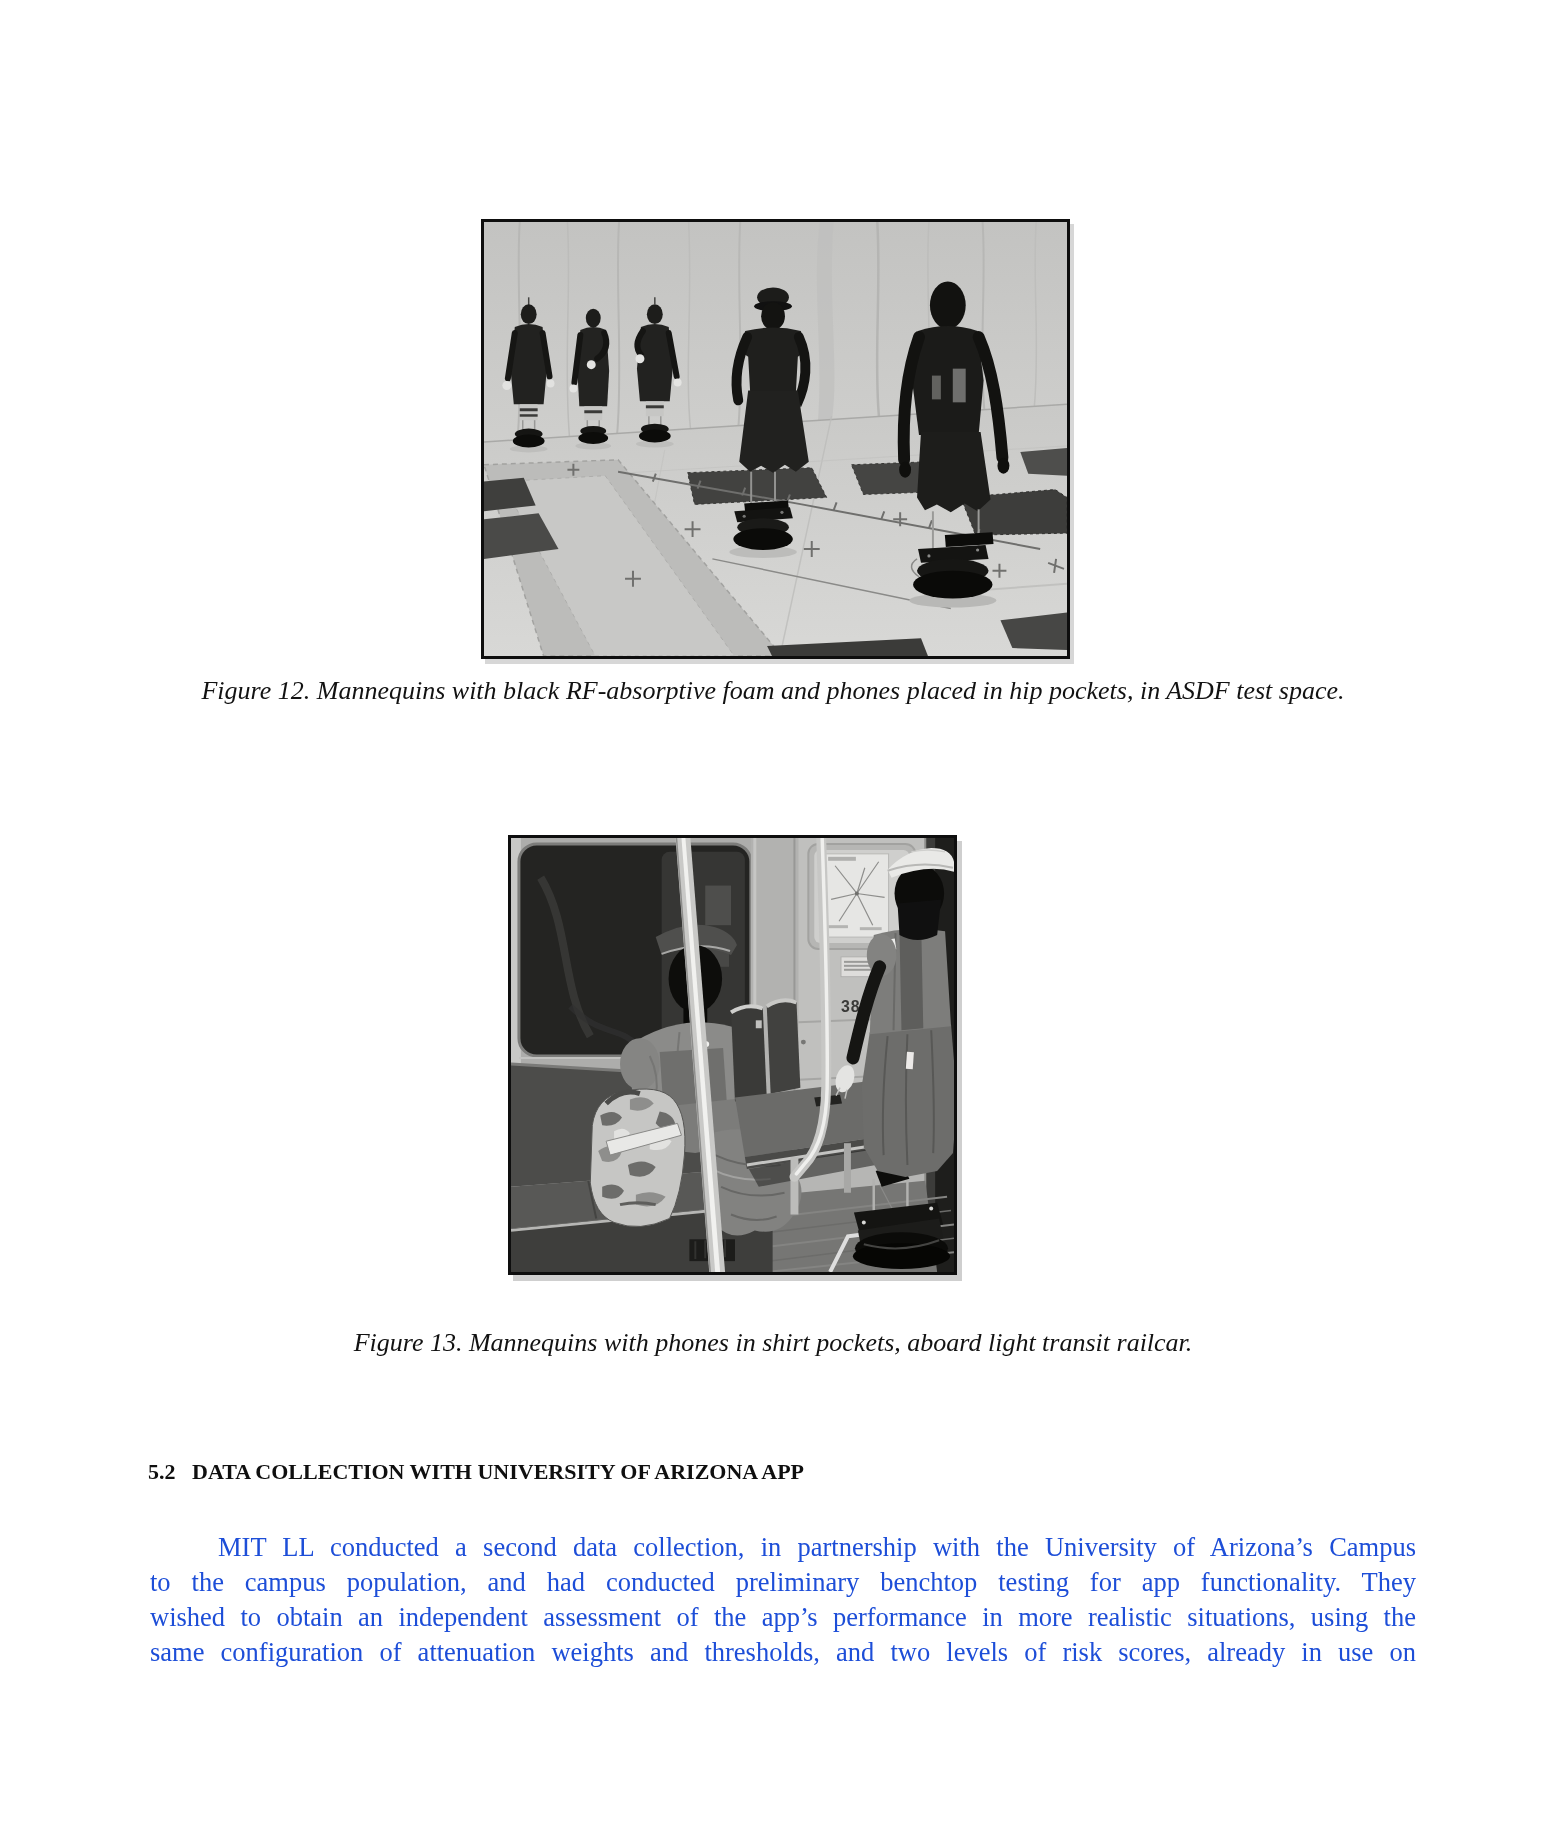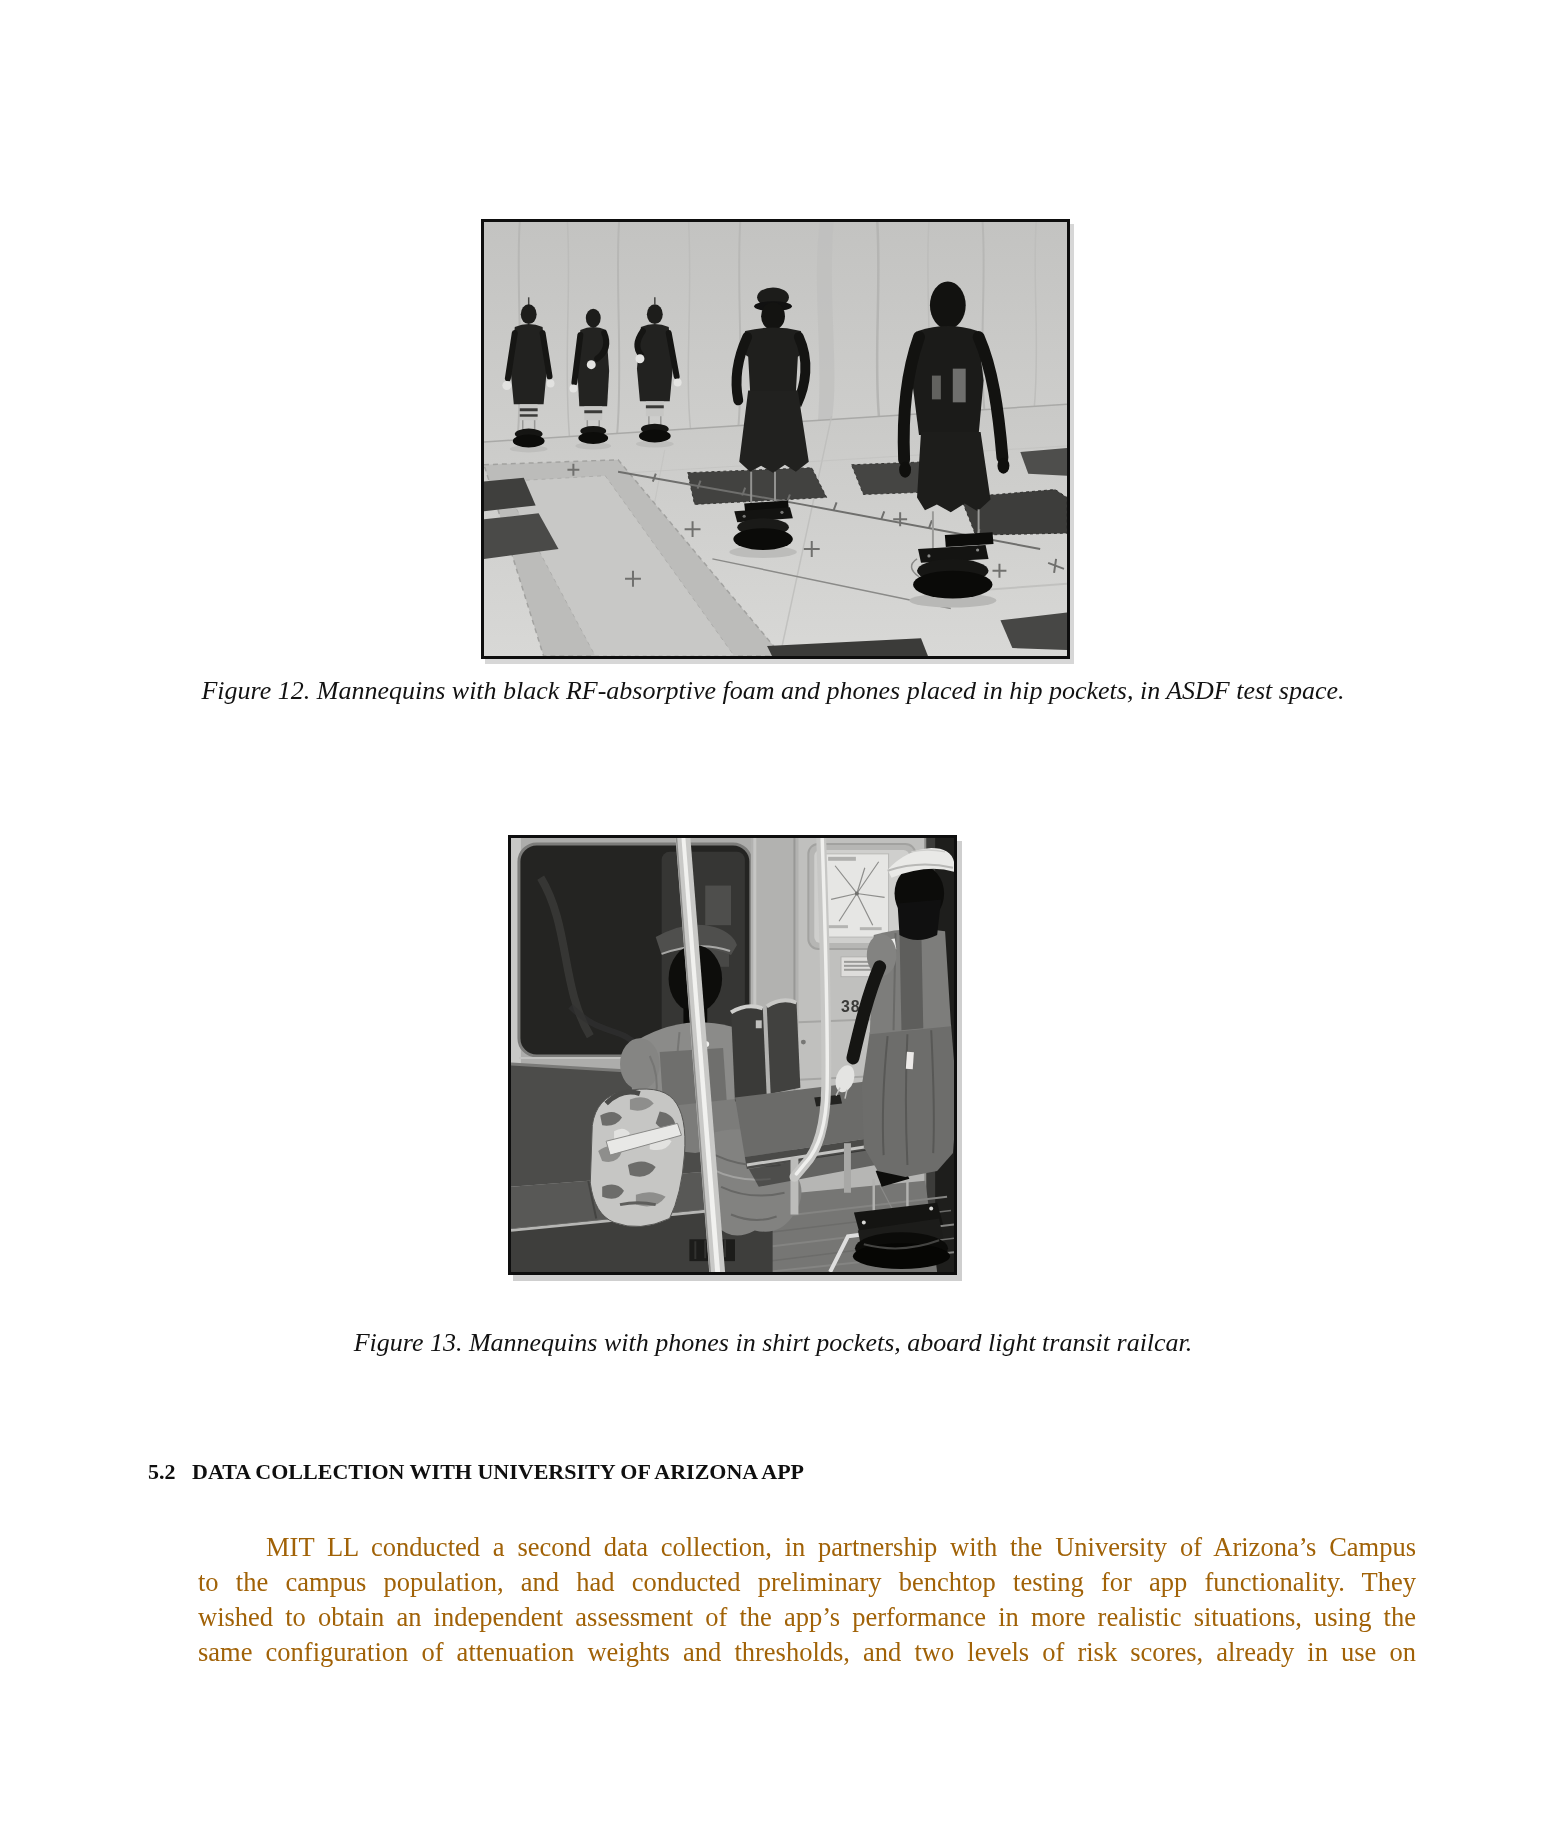--- a/index.html
+++ b/index.html
@@ -20,21 +20,21 @@
   #cap12{top:675px;}
   #cap13{top:1327px;}
   .heading{
     position:absolute;left:148px;top:1456px;width:1290px;
     font-weight:bold;font-size:22px;line-height:32px;color:#0f0f0f;
   }
   .heading .num{display:inline-block;min-width:44px;}
   .para{position:absolute;left:150px;top:1530px;width:1266px;font-size:26.5px;}
   .pline{
     text-align:justify;text-align-last:justify;
-    line-height:35px;height:35px;overflow:visible;color:#a16207;margin-left:48px;
+    line-height:35px;height:35px;overflow:visible;color:#1d4ed8;
   }
   .pline.first{text-indent:68px;}
 </style>
 </head>
 <body>
 
 <div class="page">
 
   <div class="figframe" id="fig12">
     <svg viewBox="0 0 587 438" width="583" height="434" preserveAspectRatio="none">

